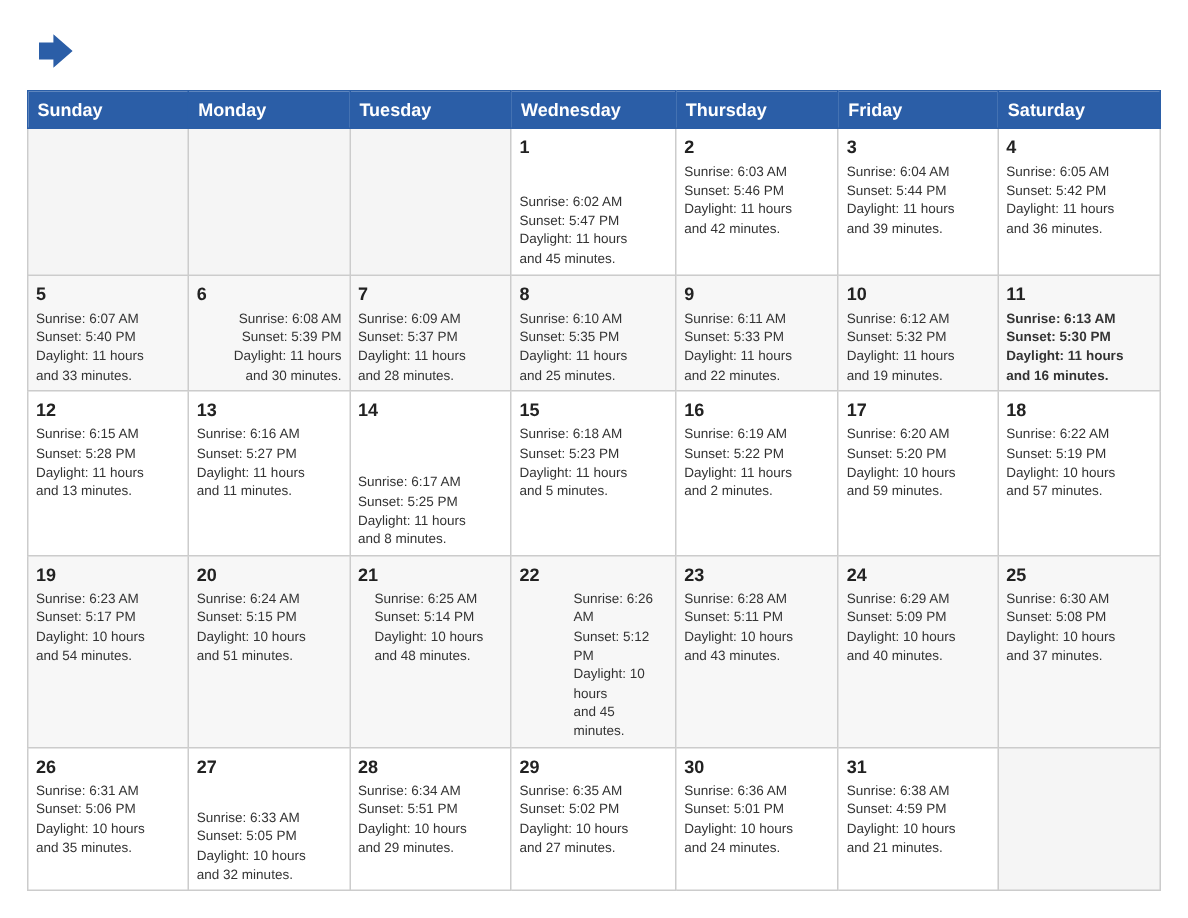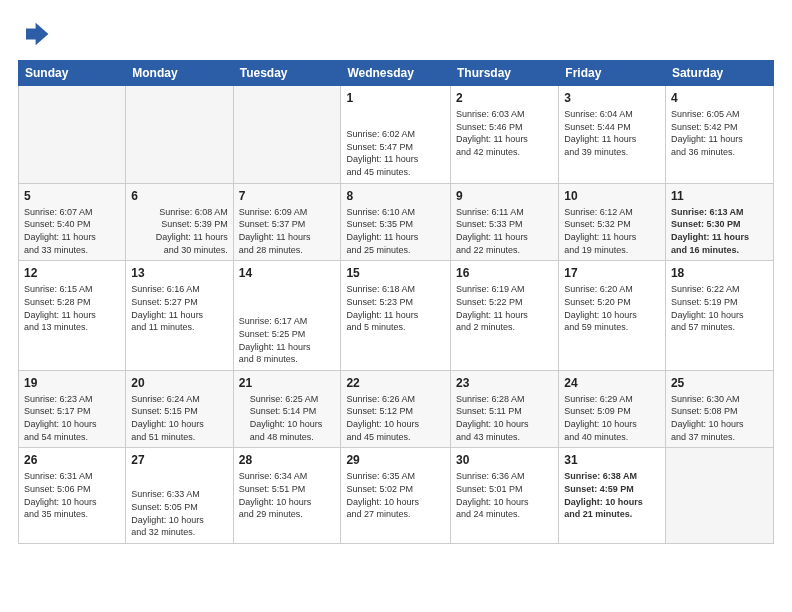--- a/index.html
+++ b/index.html
@@ -283,21 +283,21 @@
           </td>
           <td>
             <span class="day-num">21</span>
             <div class="day-info" style="white-space: pre-line; margin-left: 11px;">Sunrise: 6:25 AM
 Sunset: 5:14 PM
 Daylight: 10 hours
 and 48 minutes.</div>
           </td>
           <td>
             <span class="day-num">22</span>
-            <div class="day-info" style="white-space: pre-line;">Sunrise: 6:26 AM
+            <div class="day-info" style="white-space: pre-line; margin-left: 36px;">Sunrise: 6:26 AM
 Sunset: 5:12 PM
 Daylight: 10 hours
 and 45 minutes.</div>
           </td>
           <td>
             <span class="day-num">23</span>
             <div class="day-info" style="white-space: pre-line;">Sunrise: 6:28 AM
 Sunset: 5:11 PM
 Daylight: 10 hours
 and 43 minutes.</div>
@@ -348,21 +348,21 @@
           </td>
           <td>
             <span class="day-num">30</span>
             <div class="day-info" style="white-space: pre-line;">Sunrise: 6:36 AM
 Sunset: 5:01 PM
 Daylight: 10 hours
 and 24 minutes.</div>
           </td>
           <td>
             <span class="day-num">31</span>
-            <div class="day-info" style="white-space: pre-line; font-weight: bold;">Sunrise: 6:38 AM
+            <div class="day-info" style="white-space: pre-line;">Sunrise: 6:38 AM
 Sunset: 4:59 PM
 Daylight: 10 hours
 and 21 minutes.</div>
           </td>
           <td class="empty"></td>
         </tr>
       </tbody>
   </table>
 </div>
 

